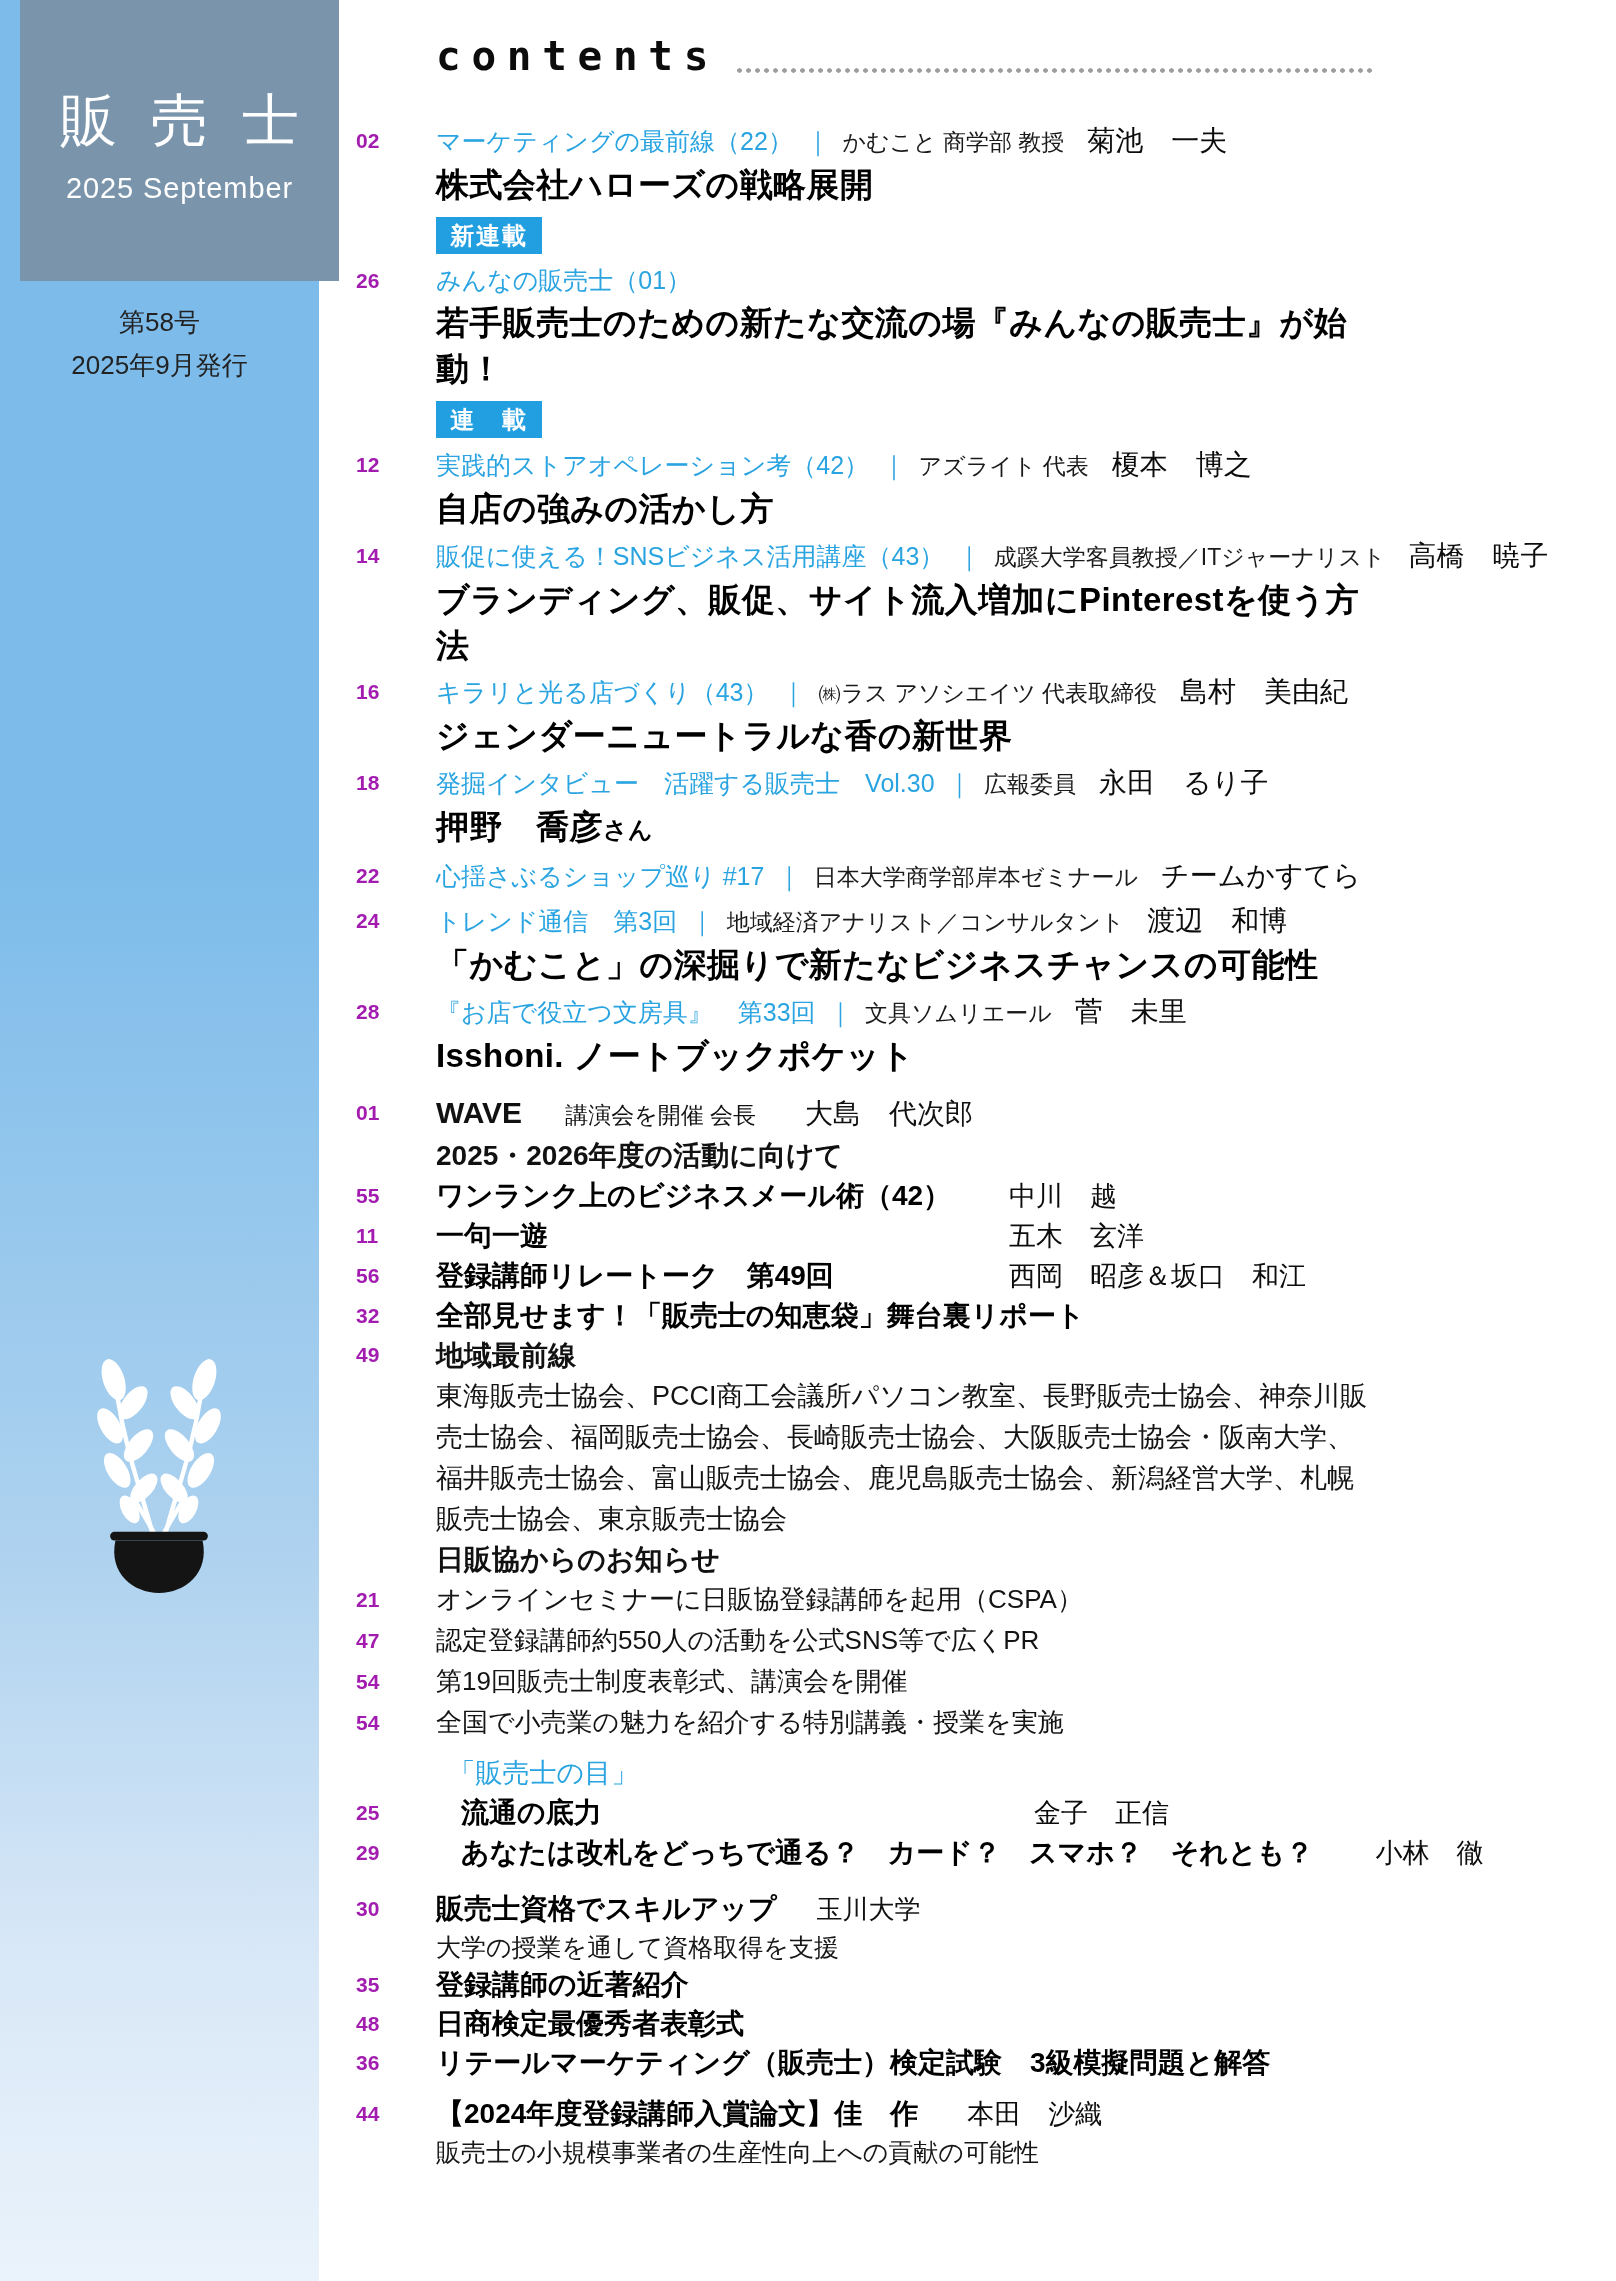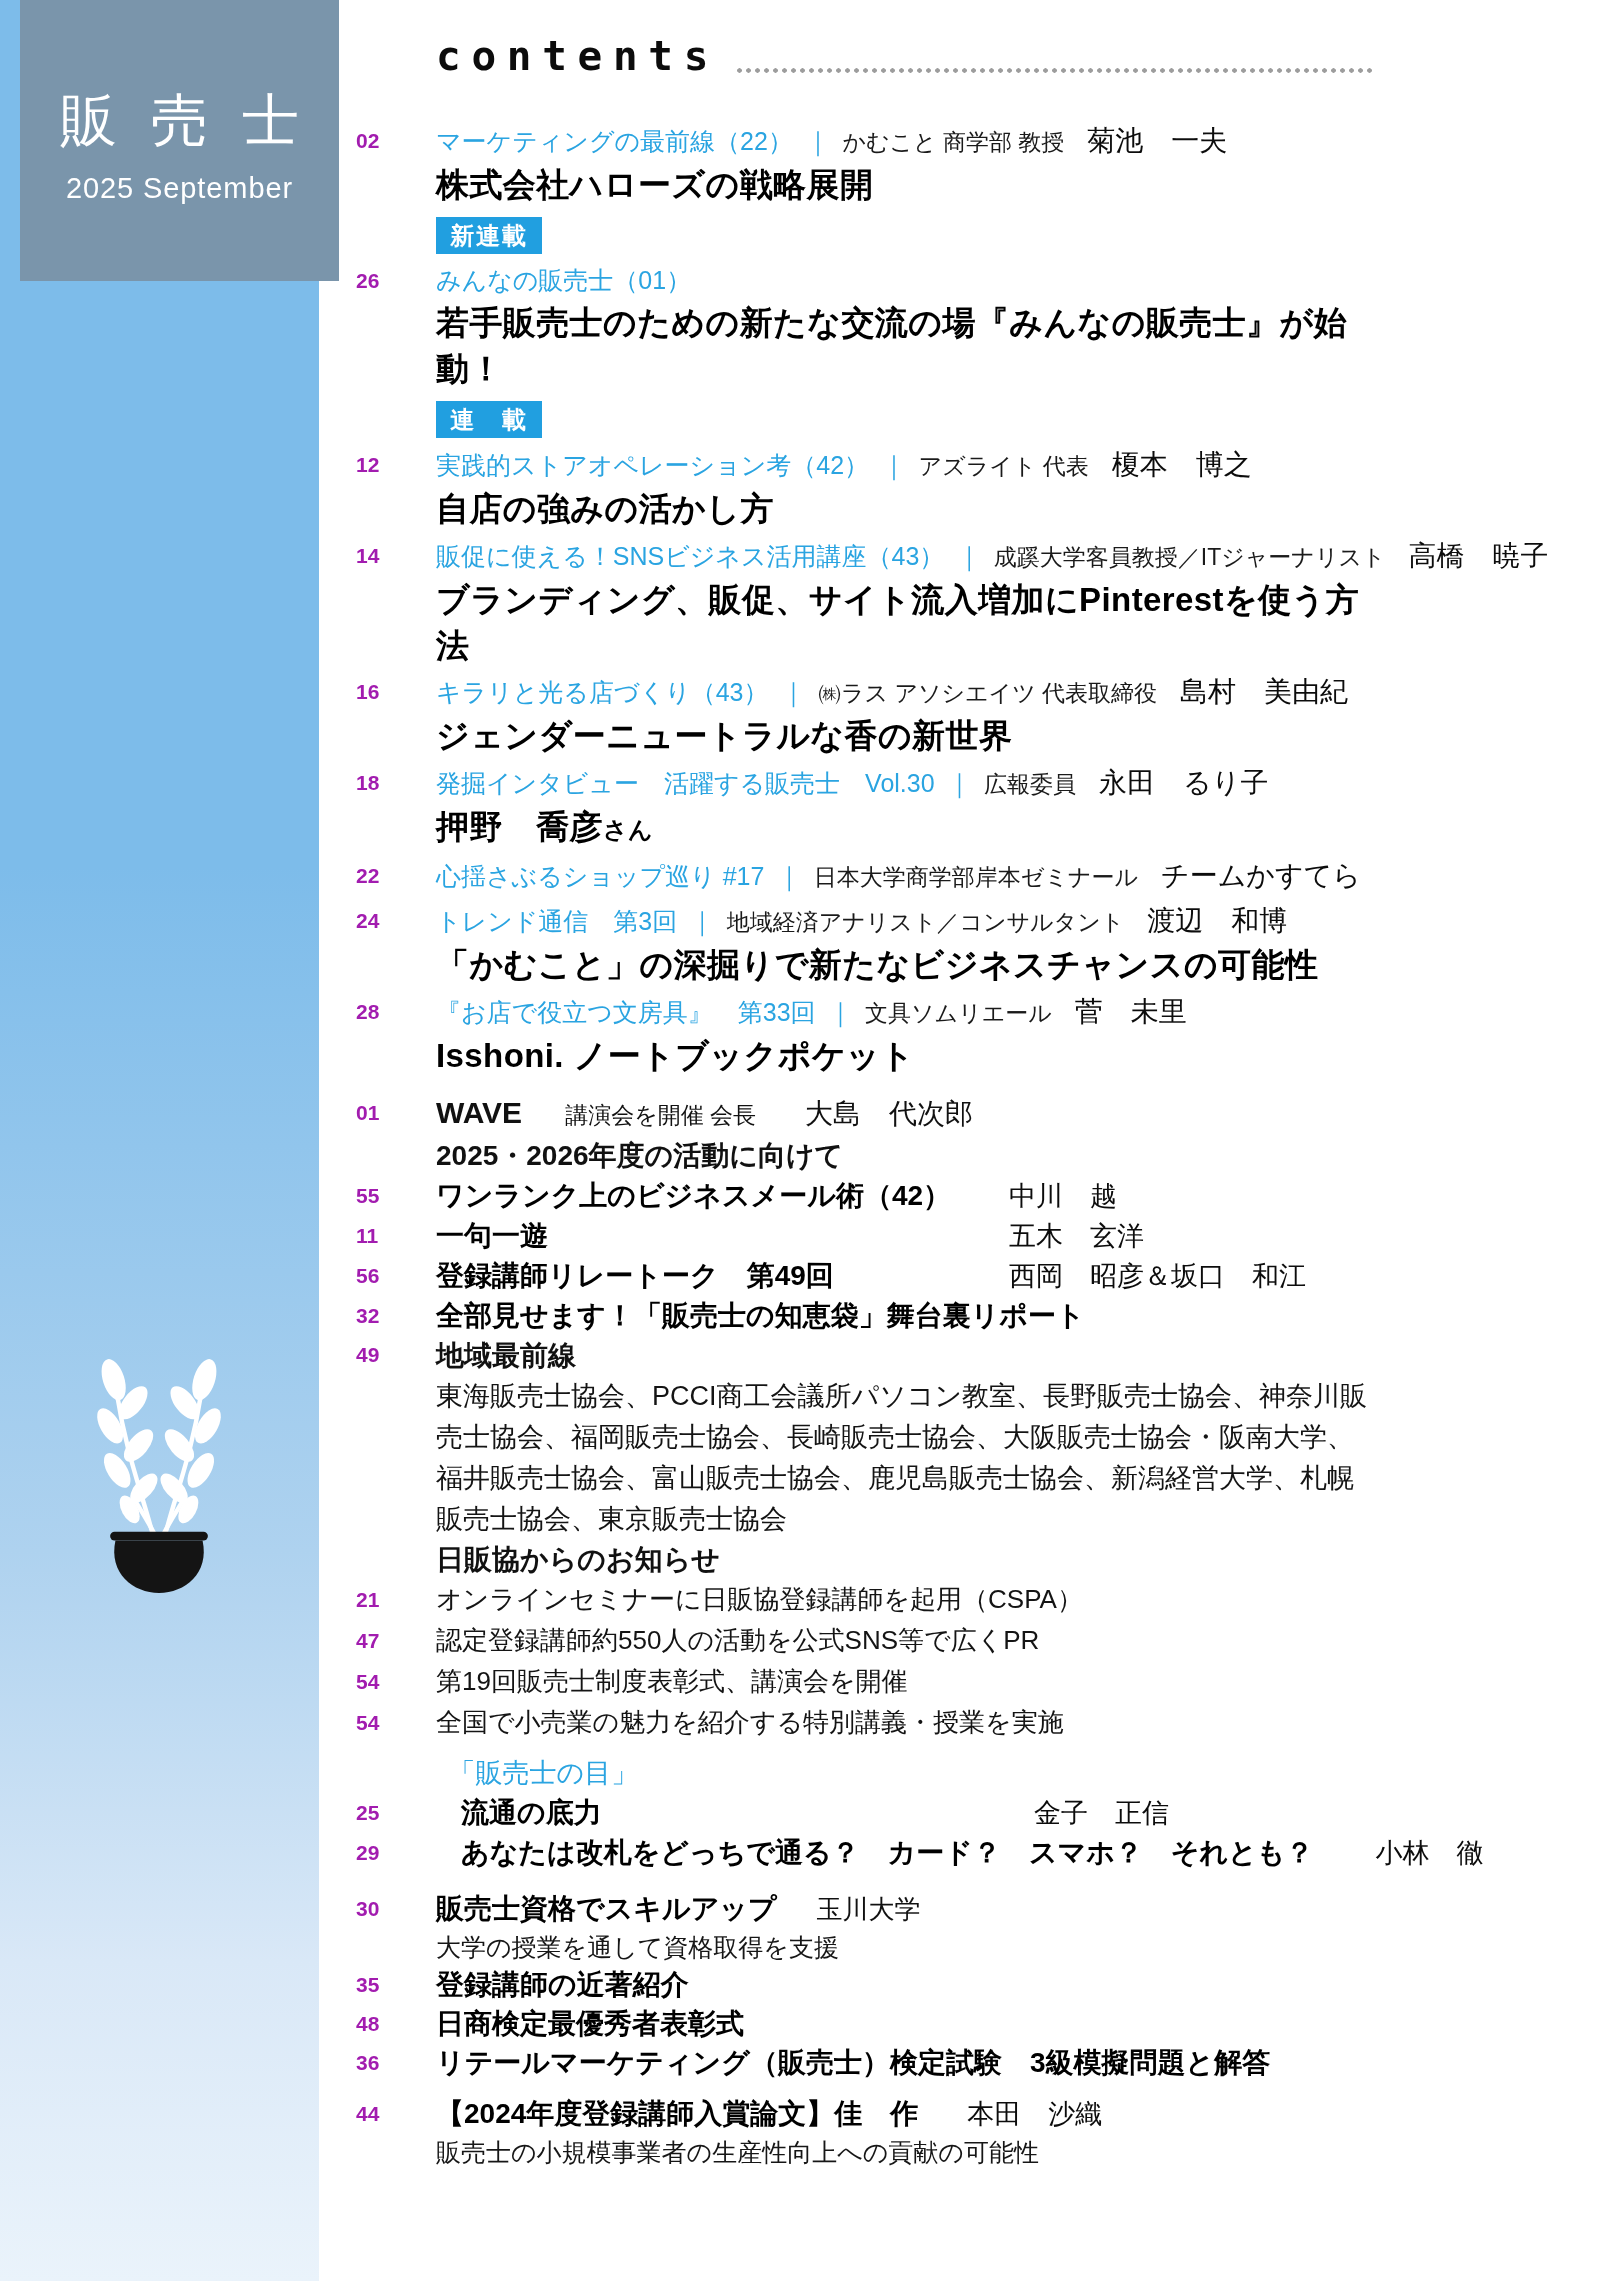--- a/index.html
+++ b/index.html
@@ -74,20 +74,24 @@
   .subline{font-size:25px;line-height:36px;font-weight:400;color:#161616;}
   .extra{font-size:26px;font-weight:400;margin-left:40px;}
 </style>
 </head>
 <body>
 
 <aside class="sidebar">
   <div class="brandbox">
     <div class="brand-title">販売士</div>
     <div class="brand-sub">2025 September</div>
+  </div>
+  <div class="issue-block">
+    <div class="issue-no">第58号</div>
+    <div class="issue-date">2025年9月発行</div>
   </div>
   <svg class="plant" width="144" height="294" viewBox="0 0 162 330">
     <g stroke="#ffffff" stroke-width="5" fill="none">
       <path d="M74 252 C60 200 44 160 34 96"></path>
       <path d="M88 252 C102 200 118 160 128 96"></path>
       <path d="M76 252 C66 232 58 222 52 210"></path>
       <path d="M86 252 C96 232 104 222 110 210"></path>
     </g>
     <g fill="#ffffff">
       <ellipse cx="30" cy="78" rx="12" ry="24" transform="rotate(-18 30 78)"></ellipse>

